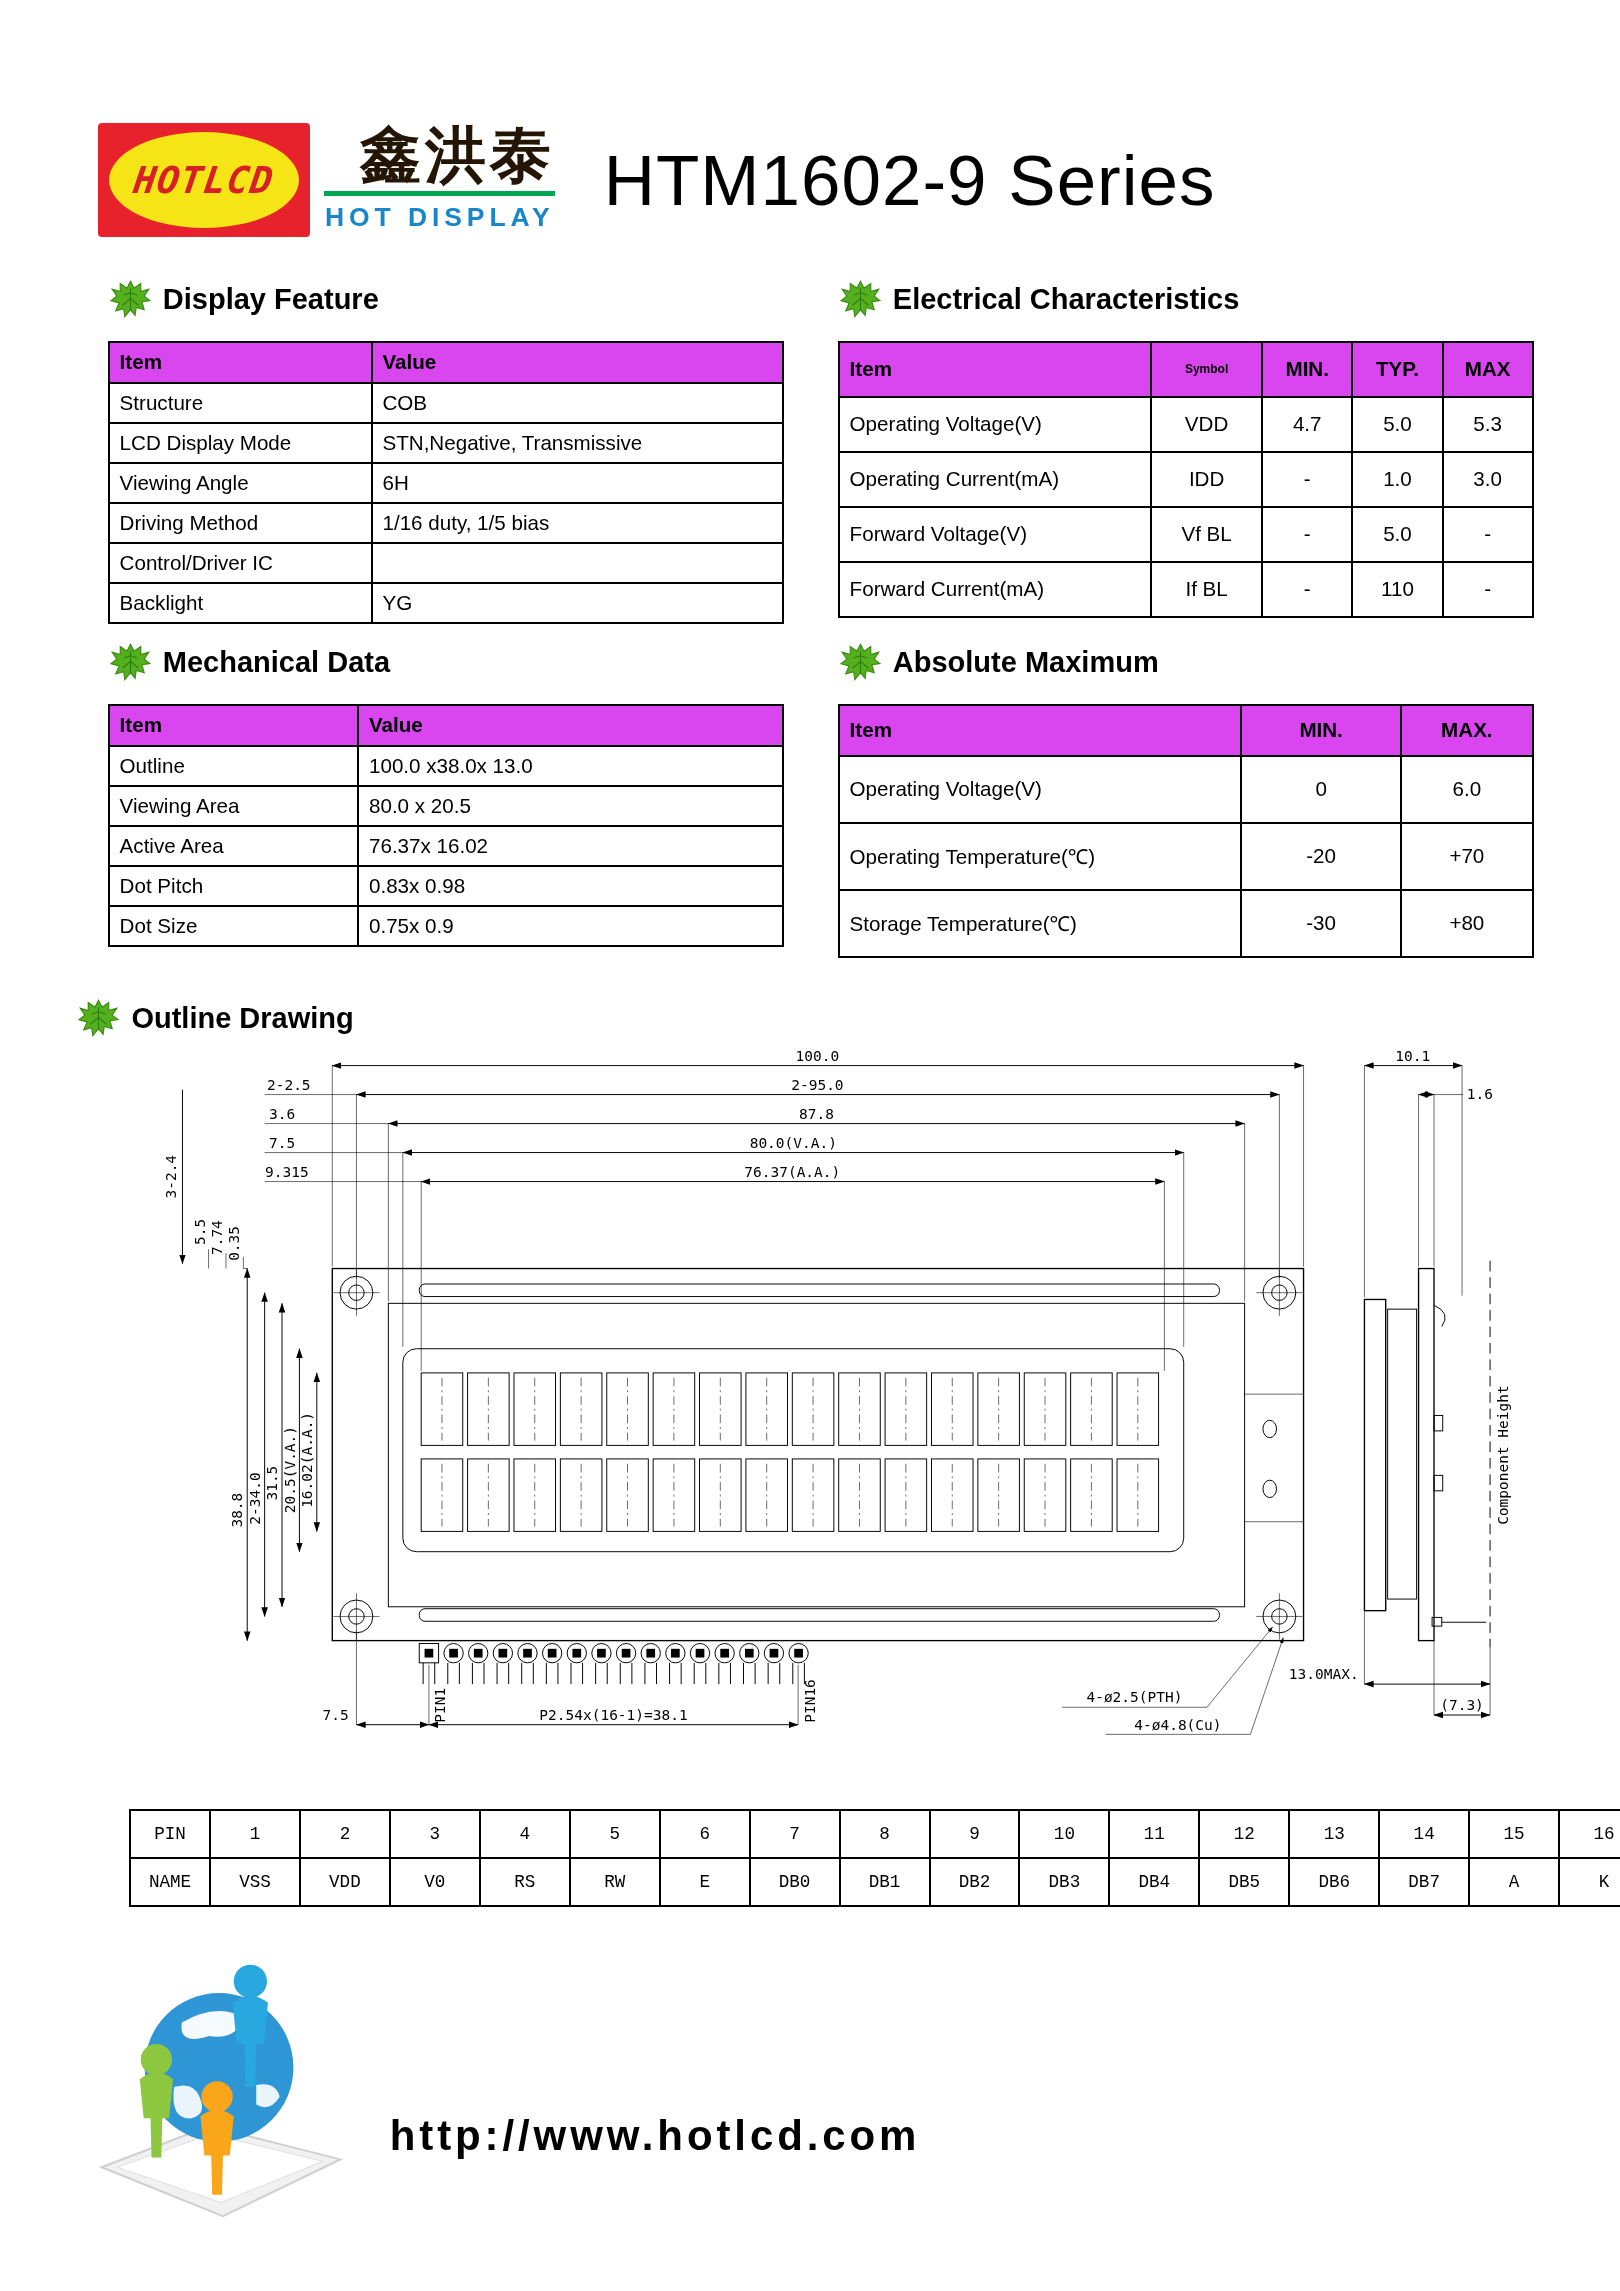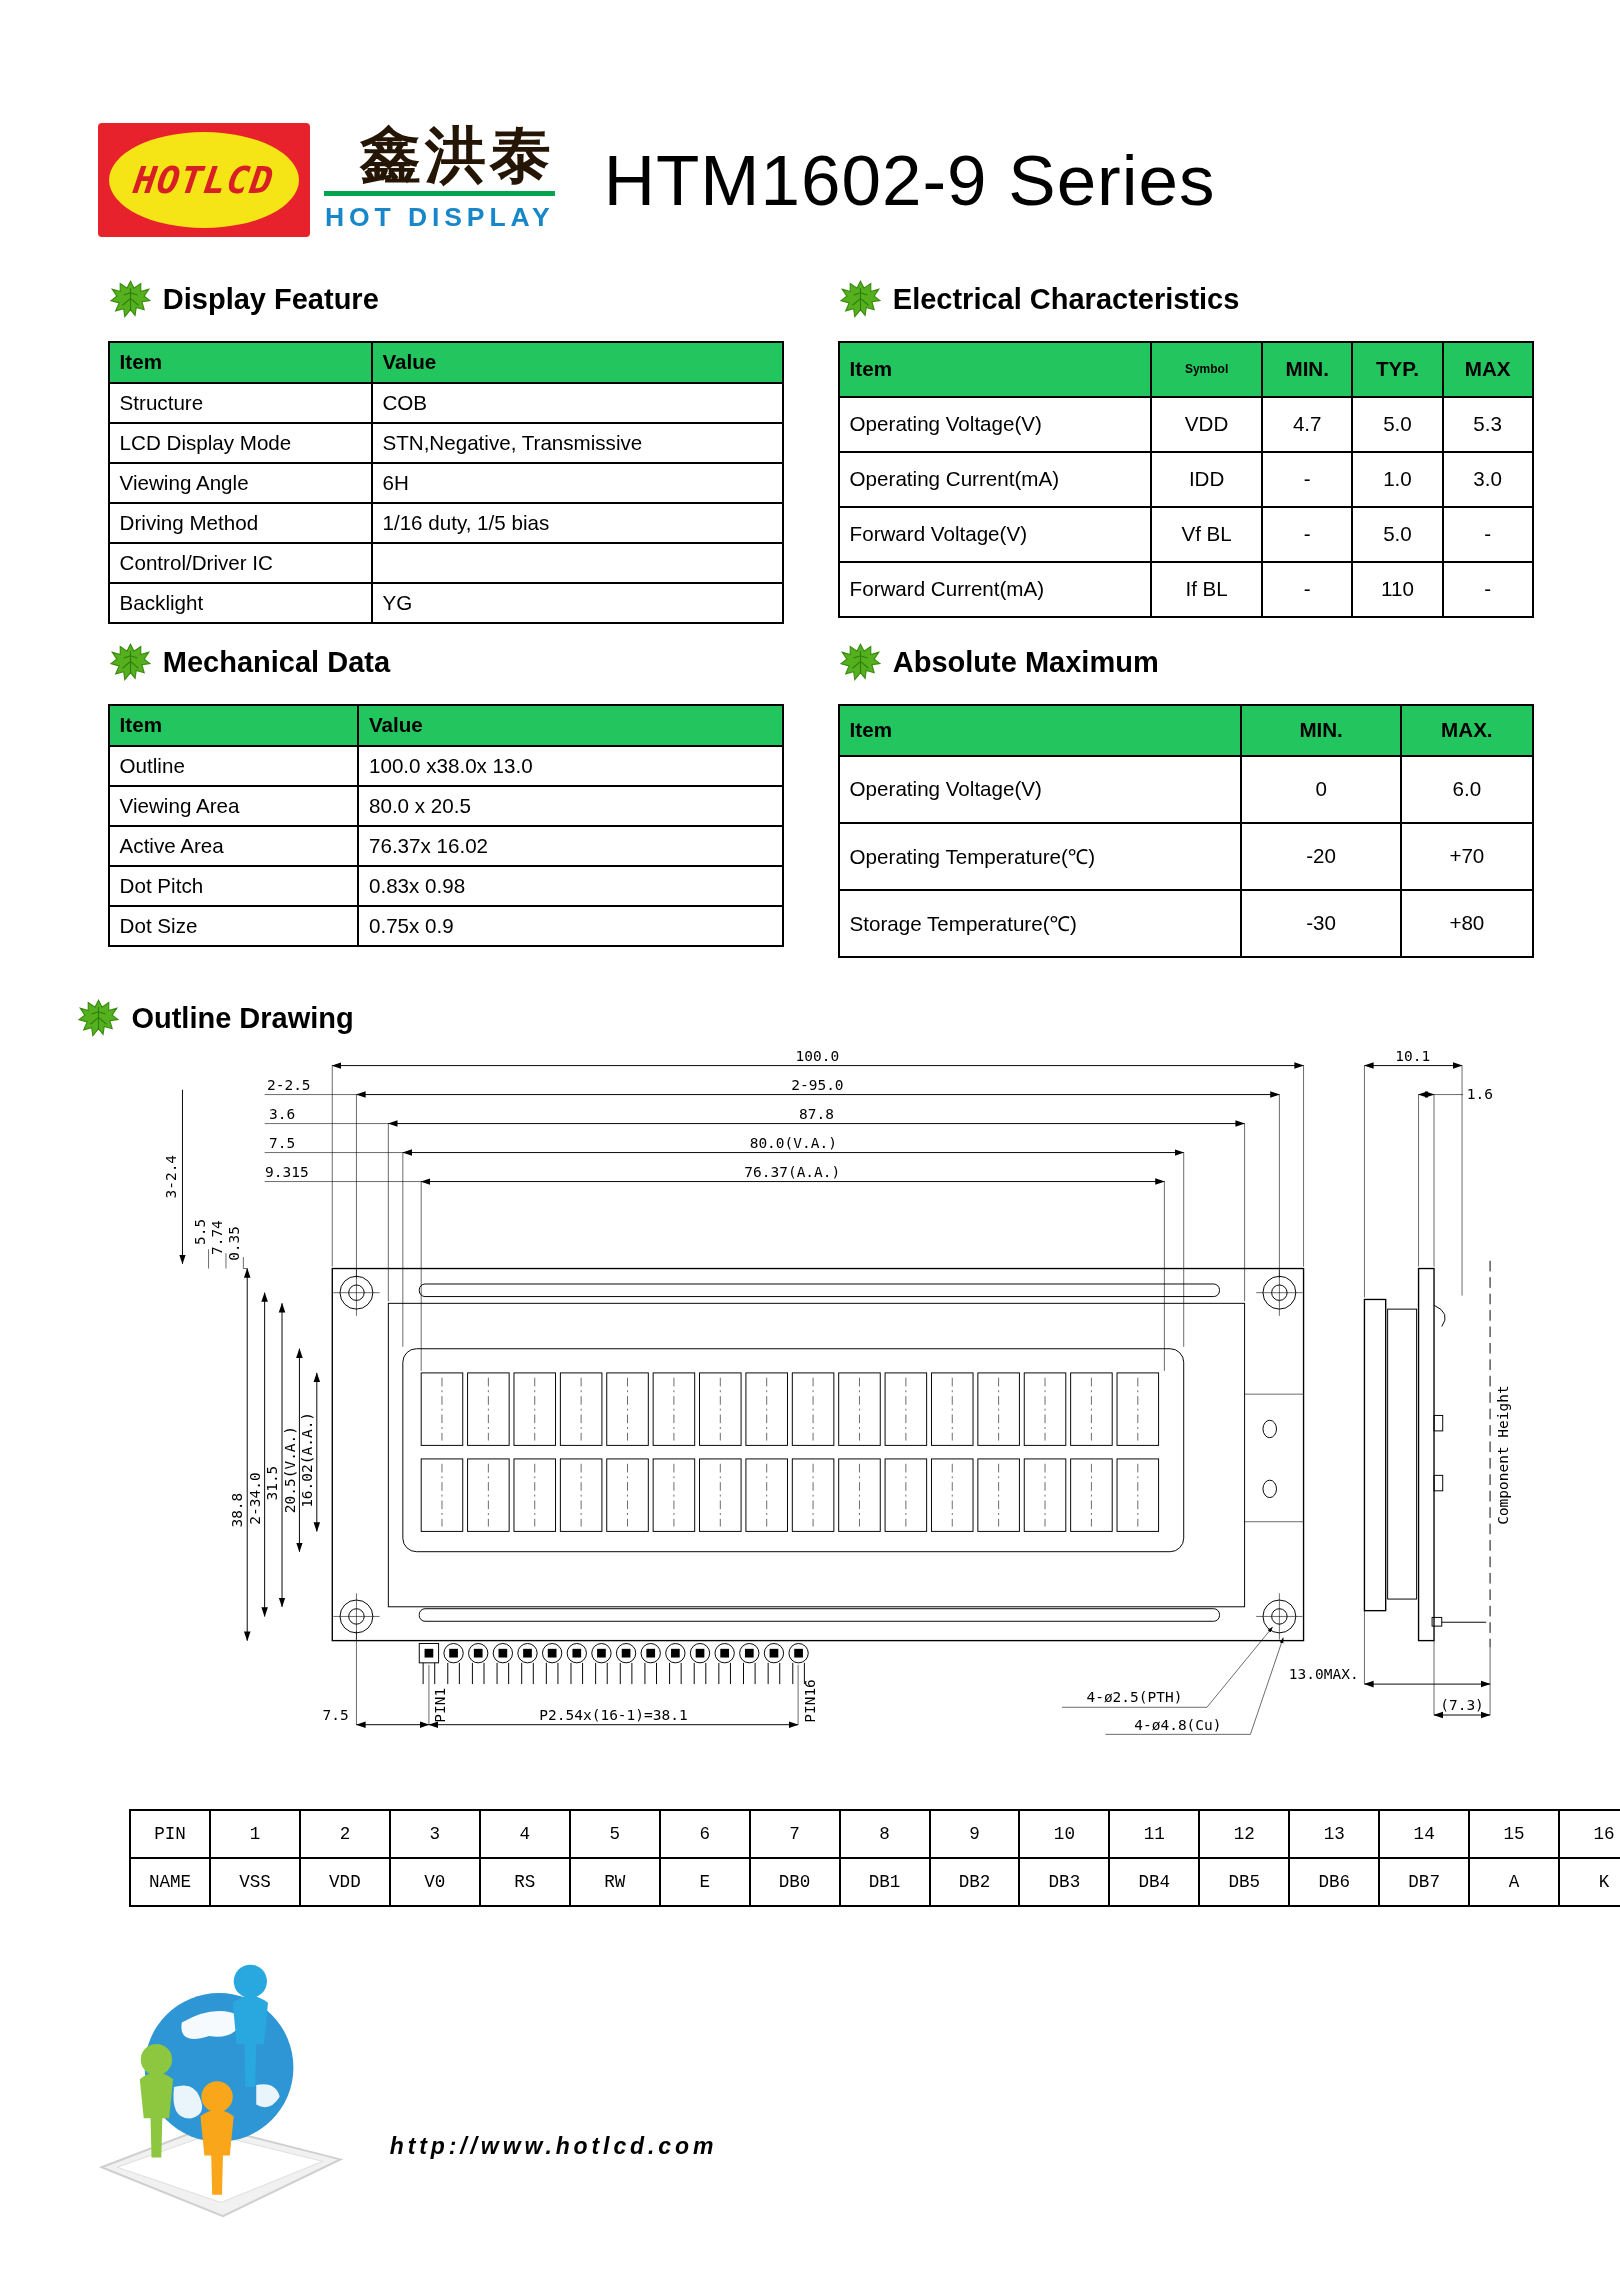--- a/index.html
+++ b/index.html
@@ -29,21 +29,21 @@
   .grid { display:grid; grid-template-columns:676px 696px; column-gap:54px; row-gap:17.6px;
           margin:41px 0 0 9.8px; }
   .sec-h { display:flex; align-items:center; gap:12px; margin:0 0 19.6px 2px; height:43px; }
   .sec-h h2 { font-size:29px; font-weight:bold; margin:0; }
   .leaf { width:41px; height:41px; flex:none; }
 
   table.spec { border-collapse:collapse; table-layout:fixed; width:100%;
                font-size:20.6px; }
   .spec th, .spec td { border:2px solid #000; padding:2px 9.8px; overflow:hidden;
                white-space:nowrap; }
-  .spec thead th { background:#22c55e; font-weight:bold; text-align:left; }
+  .spec thead th { background:#d946ef; font-weight:bold; text-align:left; }
 
   .tbl-df thead th { height:35px; }
   .tbl-df tbody td { height:34px; }
 
   .tbl-el thead th { height:49px; }
   .tbl-el tbody td { height:49px; }
   .tbl-el th:nth-child(n+2), .tbl-el td:nth-child(n+2) { text-align:center; }
   .tbl-el thead th:nth-child(2) { font-size:12px; }
 
   .tbl-md thead th { height:35px; }
@@ -63,22 +63,22 @@
   .dash { stroke:#000; stroke-width:1; fill:none; stroke-dasharray:11 6; }
   text.dlabel { font-family:"DejaVu Sans Mono", monospace; font-size:15px; fill:#000; }
 
   
   .pin-table { border-collapse:collapse; table-layout:fixed; width:1521px;
                margin:57px 0 0 31px; font-family:"Liberation Mono", monospace; font-size:17.6px; }
   .pin-table td { border:2px solid #000; text-align:center; height:44px; }
 
   
   .footer { display:flex; align-items:flex-end; gap:25.5px; margin:33px 0 0 -13.7px; }
-  .url { font-size:23px; font-weight:bold; letter-spacing:3.9px; margin:0 0 74px 5.9px;
-         font-family:"Liberation Sans", sans-serif;font-style:italic; }
+  .url { font-size:42px; font-weight:bold; letter-spacing:3.9px; margin:0 0 74px 5.9px;
+         font-family:"Liberation Sans", sans-serif; }
 </style>
 </head>
 <body>
 
 <div class="page">
 
   <header class="masthead">
     <div class="logo-top">
       <div class="badge">
         <div class="badge-ellipse">

